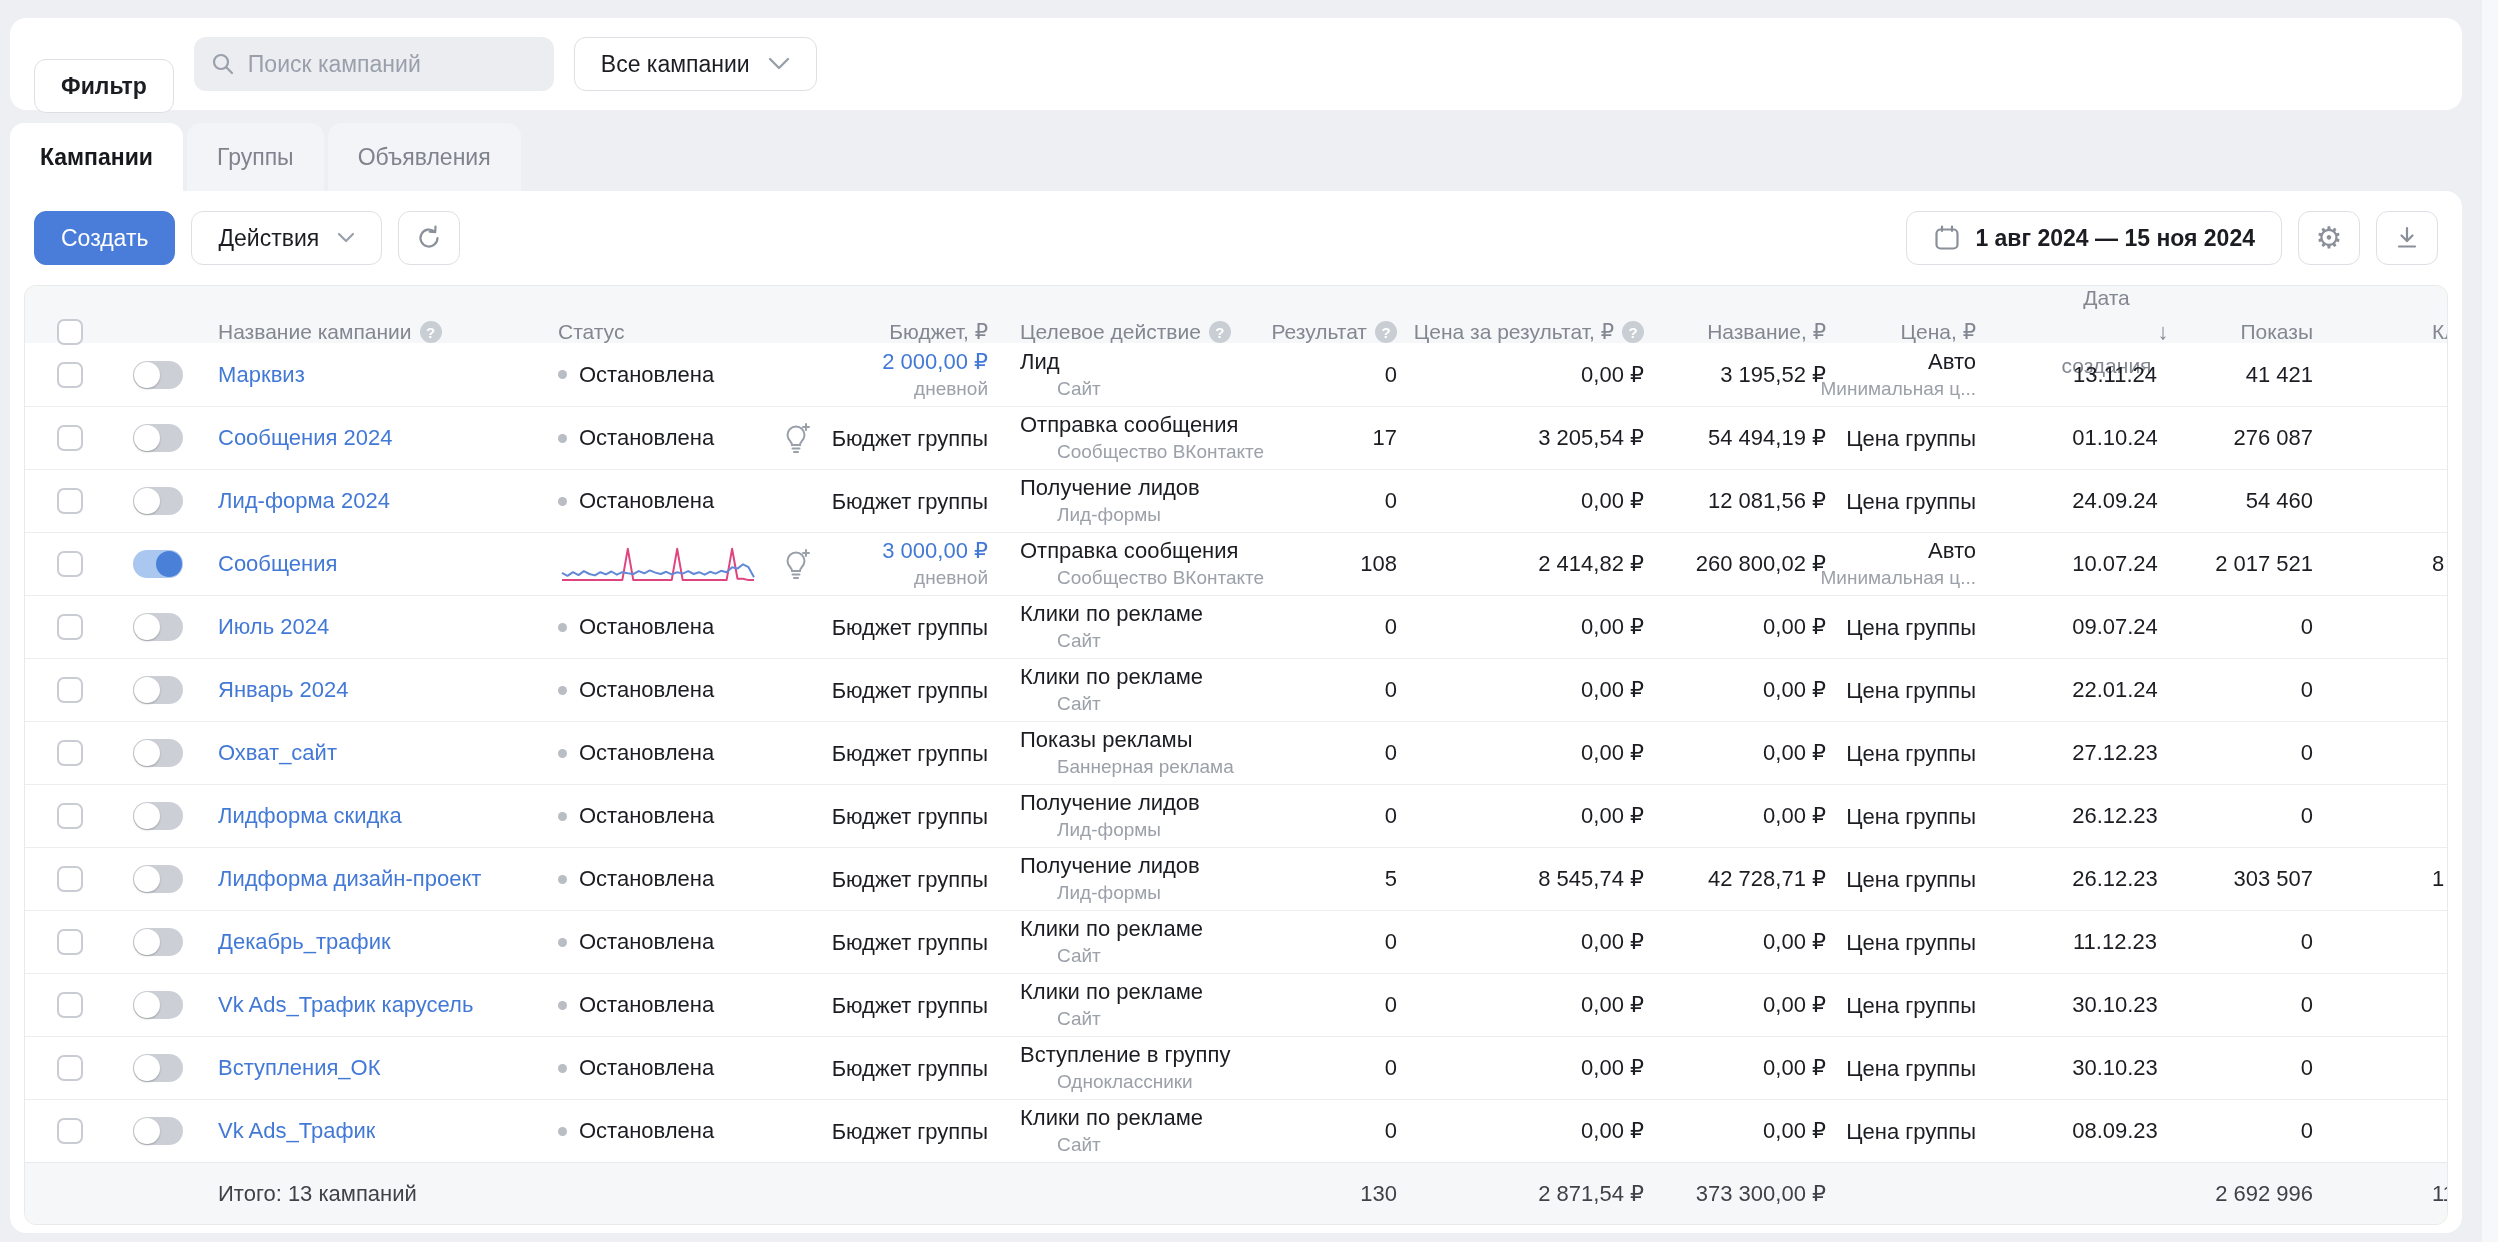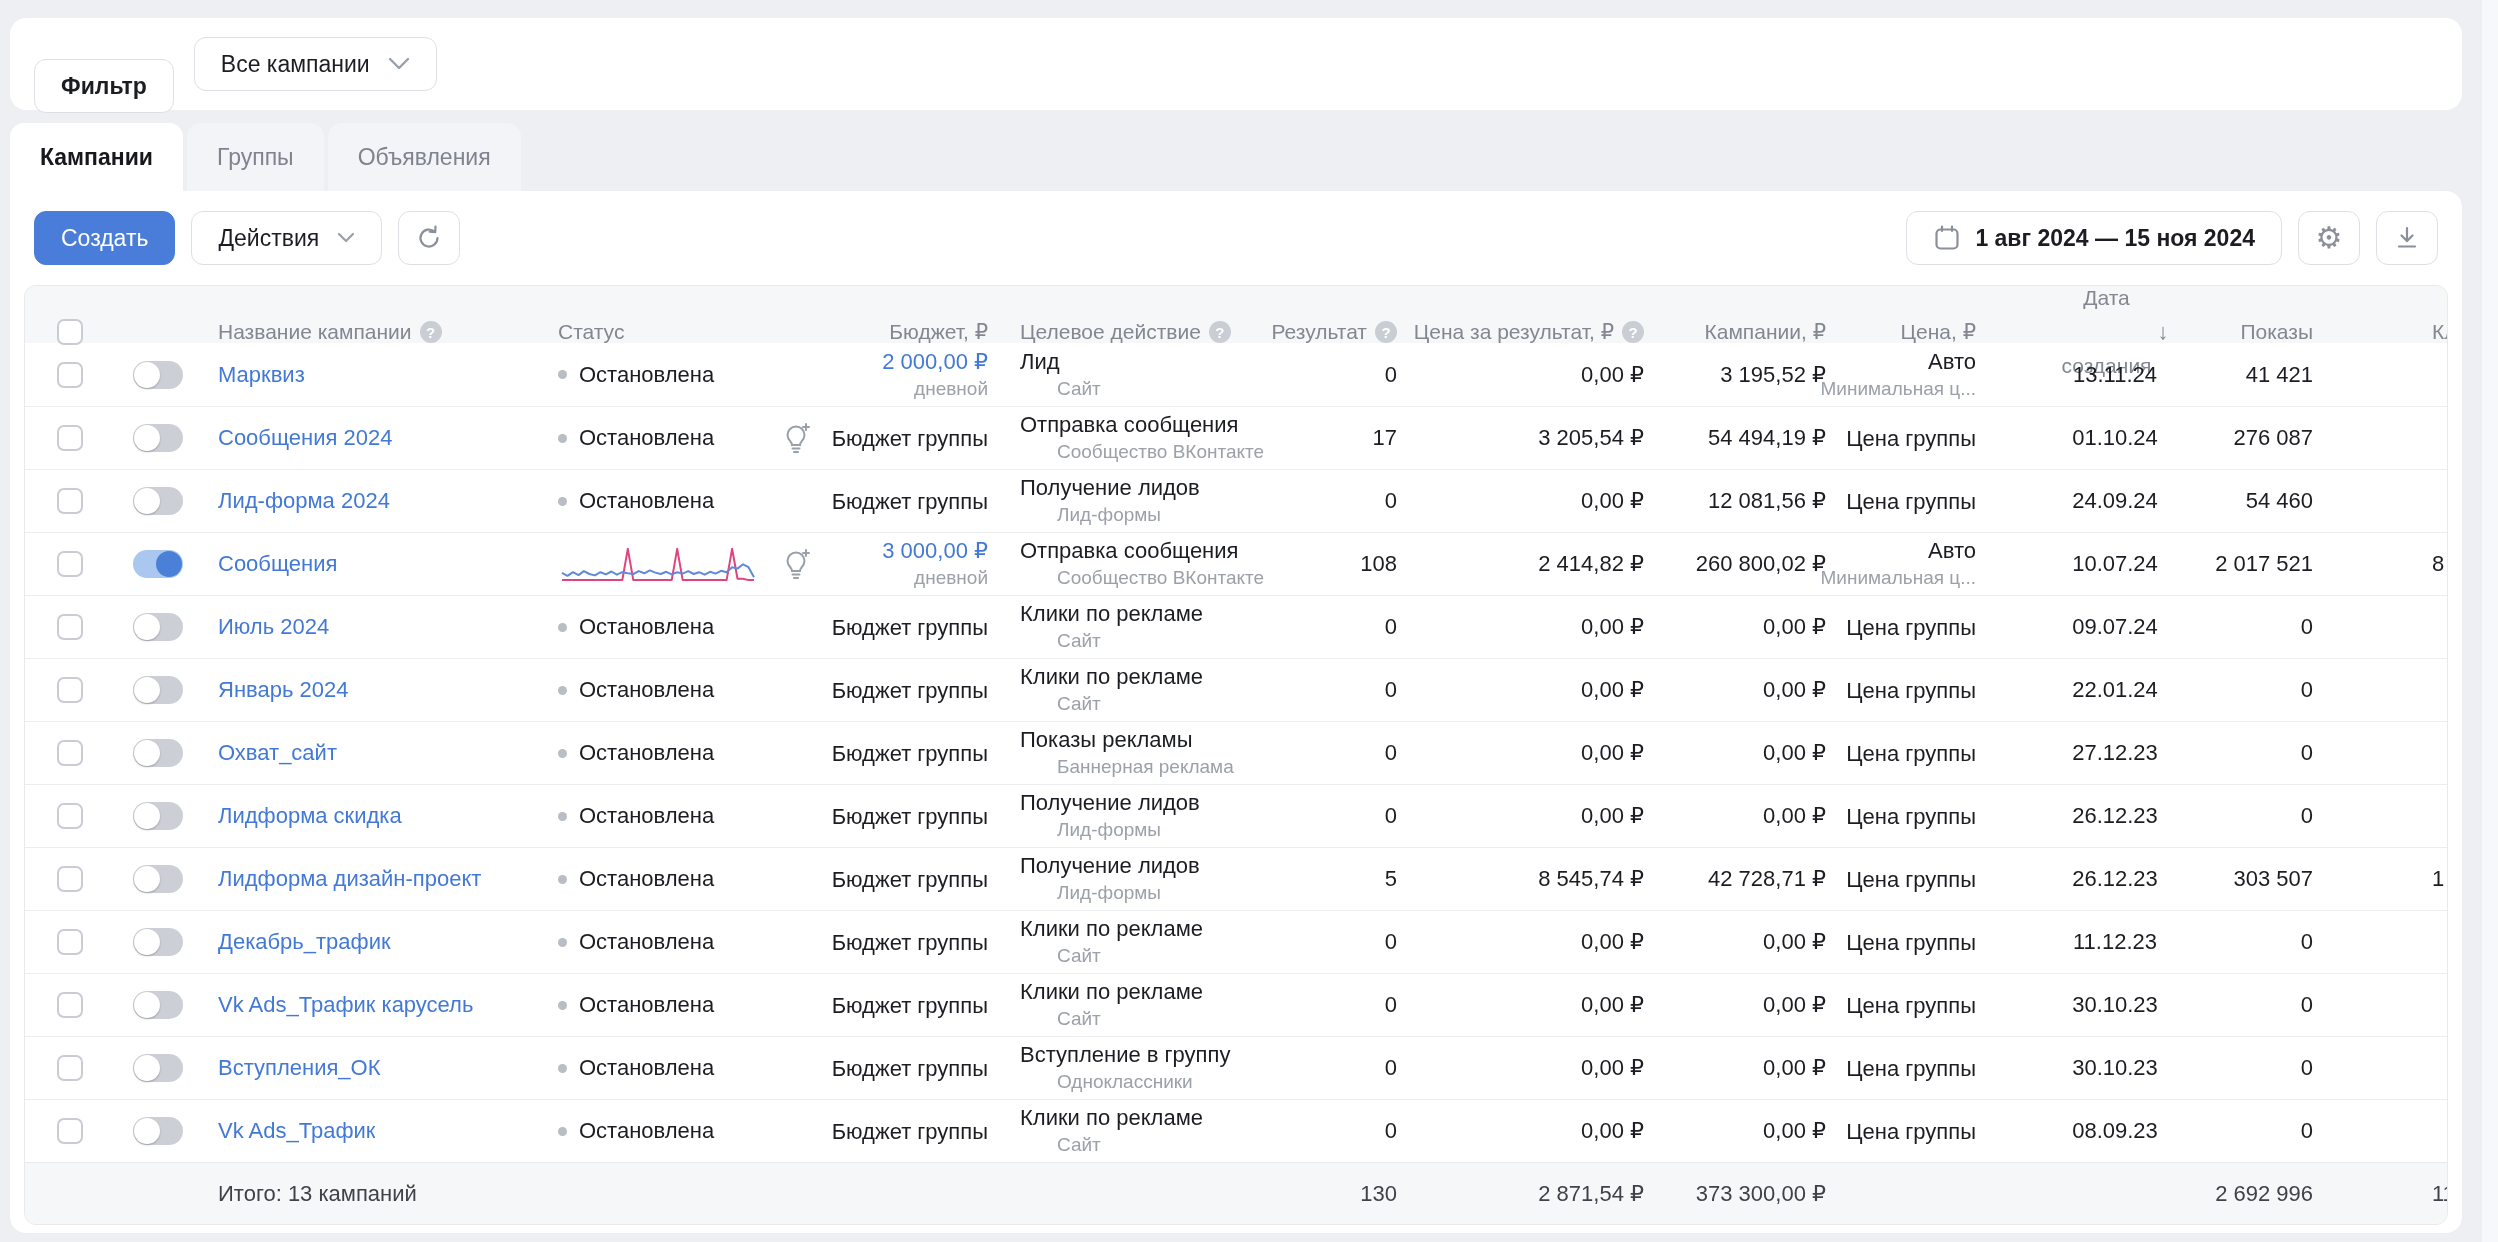--- a/index.html
+++ b/index.html
@@ -88,20 +88,29 @@
   .two .main.accent{ color:#4379d6; }
   .two .sub{ font-size:19px; color:#9ba0a9; overflow:hidden; text-overflow:ellipsis; max-width:300px;margin-left:37px; }
   .num{ font-size:22px; }
   .foot-label{ grid-column:3 / span 2; padding-left:18px; font-size:22px; }
 </style>
 </head>
 <body>
 
 <div class="topbar">
   <button class="btn btn-filter">Фильтр</button>
+  <div class="search">
+    <span class="gicon">
+      <svg width="26" height="26" viewBox="0 0 26 26">
+          <circle cx="11" cy="11" r="7" fill="none" stroke="#9aa0ab" stroke-width="2.2"></circle>
+          <line x1="16.5" y1="16.5" x2="22" y2="22" stroke="#9aa0ab" stroke-width="2.2" stroke-linecap="round"></line>
+        </svg>
+    </span>
+    <span class="ph">Поиск кампаний</span>
+  </div>
   <button class="btn select">
     <span>Все кампании</span>
     <span class="chev">
       <svg width="22" height="14" viewBox="0 0 22 14">
           <polyline points="2,2 11,11 20,2" fill="none" stroke="#99a0ab" stroke-width="2.4" stroke-linecap="round" stroke-linejoin="round"></polyline>
         </svg>
     </span>
   </button>
 </div>
 
@@ -180,21 +189,21 @@
         </div>
         <div class="cell c-result hcell">
           <span>Результат</span>
           <span class="help">?</span>
         </div>
         <div class="cell c-cpr hcell">
           <span>Цена за результат, ₽</span>
           <span class="help">?</span>
         </div>
         <div class="cell c-spent hcell">
-          <span>Кампании, ₽</span>
+          <span>Название, ₽</span>
         </div>
         <div class="cell c-price hcell">
           <span>Цена, ₽</span>
         </div>
         <div class="cell c-date hcell">
           <span class="h2line">
             <span>Дата</span>
             <span>создания</span>
           </span>
           <span class="sort">↓</span>

